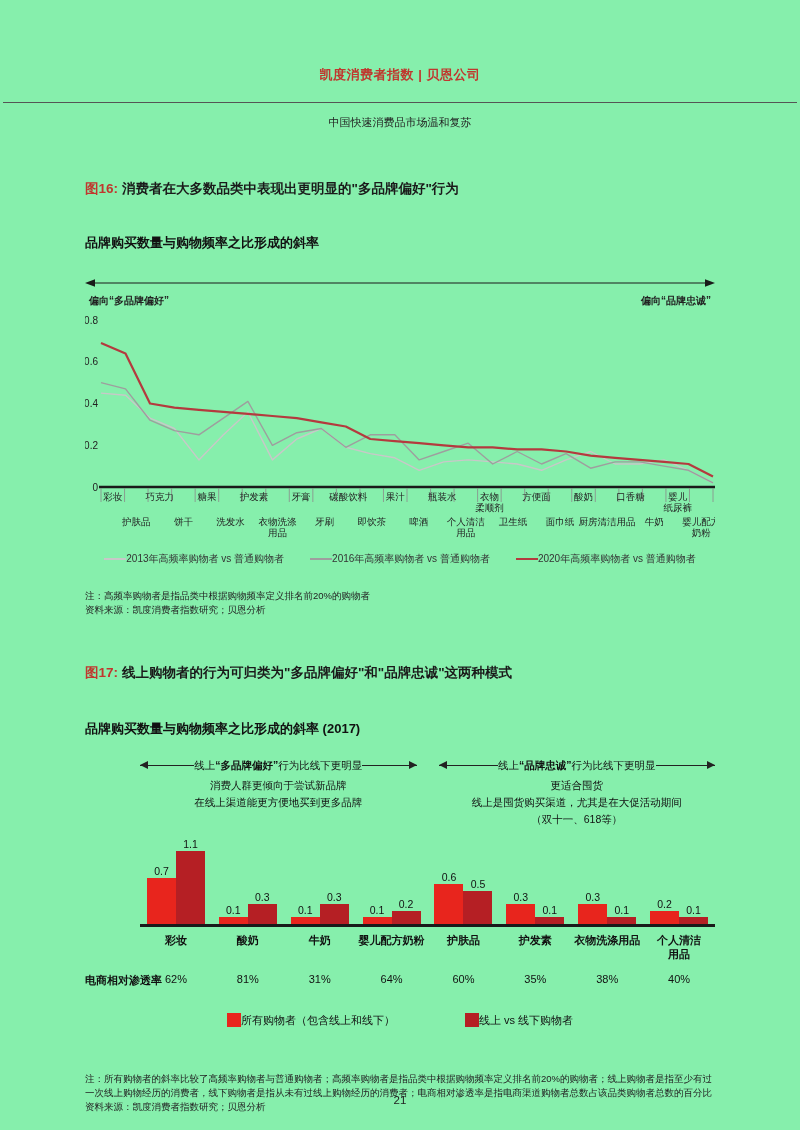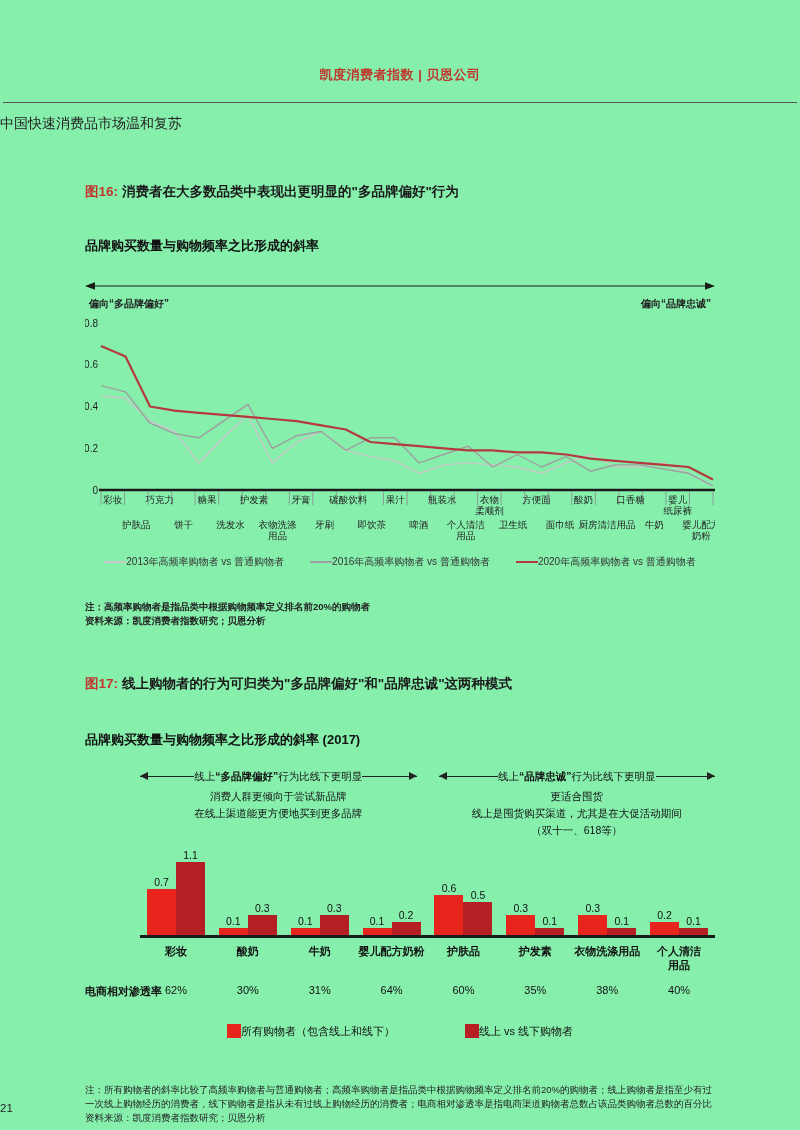--- a/index.html
+++ b/index.html
@@ -2,37 +2,37 @@
 <html><head>
 <meta charset="utf-8">
 <style>
   html,body{margin:0;padding:0;background:#e8e8e8;}
   .page{position:relative;width:800px;height:1130px;background:#86efac;margin:0 auto;
         font-family:"Liberation Sans","DejaVu Sans",sans-serif;color:#1a1a1a;overflow:hidden;}
   .content{padding:0 85px;}
   
   .brand{margin-top:66px;text-align:center;font-size:13px;font-weight:bold;color:#c0372e;letter-spacing:.5px;}
   .divider{border:none;border-top:1px solid #555;margin:18px 3px 12px 3px;}
-  .subtitle{text-align:left;font-size:14px;color:#222;}
+  .subtitle{text-align:center;font-size:11px;color:#222;}
   
   .fig-heading{margin-top:50px;font-size:13.5px;font-weight:bold;color:#1a1a1a;}
   .fig-label{color:#c0372e;margin-right:4px;}
   .chart-title{margin-top:36px;font-size:13px;font-weight:bold;color:#111;}
   
   .harrow{margin-top:26px;}
   .dir-labels{display:flex;justify-content:space-between;margin-top:2px;font-size:10px;font-weight:bold;color:#222;padding:0 4px;}
   .c16svg{display:block;margin-top:4px;}
   
   .legend{display:flex;justify-content:center;gap:26px;margin-top:6px;font-size:10px;color:#333;align-items:center;}
   .legend-item{display:flex;align-items:center;}
   .lswatch{width:22px;height:2px;display:inline-block;}
   .legend17{display:flex;justify-content:center;gap:70px;margin-top:28px;font-size:11px;color:#111;align-items:center;}
   .sq{width:14px;height:14px;display:inline-block;}
   
-  .notes{margin-top:31px;font-size:9.5px;line-height:1.5;color:#222;font-weight:bold;}
+  .notes{margin-top:23px;font-size:9.5px;line-height:1.5;color:#222;}
   .notes17{margin-top:44px;font-size:9.5px;line-height:1.5;color:#222;}
   
   .c17wrap{margin-left:55px;width:575px;position:relative;margin-top:20px;}
   .annos{display:flex;gap:22px;}
   .anno{flex:1;text-align:center;}
   .anno-arrow{display:flex;align-items:flex-start;font-size:10.5px;line-height:15px;color:#111;}
   .aline{flex:1;height:1px;background:#222;margin-top:7px;position:relative;min-width:14px;}
   .aline.l::before{content:"";position:absolute;left:0;top:-3.5px;width:0;height:0;
     border-right:8px solid #222;border-top:4px solid transparent;border-bottom:4px solid transparent;}
   .aline.r::after{content:"";position:absolute;right:0;top:-3.5px;width:0;height:0;
@@ -42,21 +42,21 @@
   .bar-groups{display:flex;margin-top:6px;border-bottom:3px solid #1a1a1a;}
   .bgroup{flex:1;display:flex;justify-content:center;align-items:flex-end;height:90px;}
   .bcol{display:flex;flex-direction:column;justify-content:flex-end;align-items:center;}
   .bval{font-size:10.5px;color:#111;margin-bottom:1px;}
   .bar{width:29px;}
   .bar-cats{display:flex;margin-top:6px;}
   .bcat{flex:1;text-align:center;font-size:11px;font-weight:bold;color:#111;line-height:14px;}
   .pen-row{display:flex;margin-top:12px;position:relative;}
   .pen-label{position:absolute;left:-55px;top:0;font-size:11px;font-weight:bold;white-space:nowrap;color:#111;}
   .pcell{flex:1;text-align:center;font-size:11px;color:#111;}
-  .pageno{position:absolute;bottom:16px;left:0;width:100%;text-align:left;font-size:11.5px;color:#222;}
+  .pageno{position:absolute;bottom:24px;left:0;width:100%;text-align:center;font-size:11.5px;color:#222;}
 </style>
 </head>
 <body>
 
 <div class="page">
 
   <div class="brand">凯度消费者指数 | 贝恩公司</div>
   <hr class="divider">
   <div class="subtitle">中国快速消费品市场温和复苏</div>
 
@@ -306,21 +306,21 @@
           <div class="bcat">
             <div>个人清洁</div>
             <div>用品</div>
           </div>
         </div>
 
       <div class="pen-row">
         <span class="pen-label">电商相对渗透率</span>
         <span id="penVals" style="display:flex;flex:1;">
             <span class="pcell">62%</span>
-            <span class="pcell">30%</span>
+            <span class="pcell">81%</span>
             <span class="pcell">31%</span>
             <span class="pcell">64%</span>
             <span class="pcell">60%</span>
             <span class="pcell">35%</span>
             <span class="pcell">38%</span>
             <span class="pcell">40%</span>
           </span>
       </div>
 
     </div>

